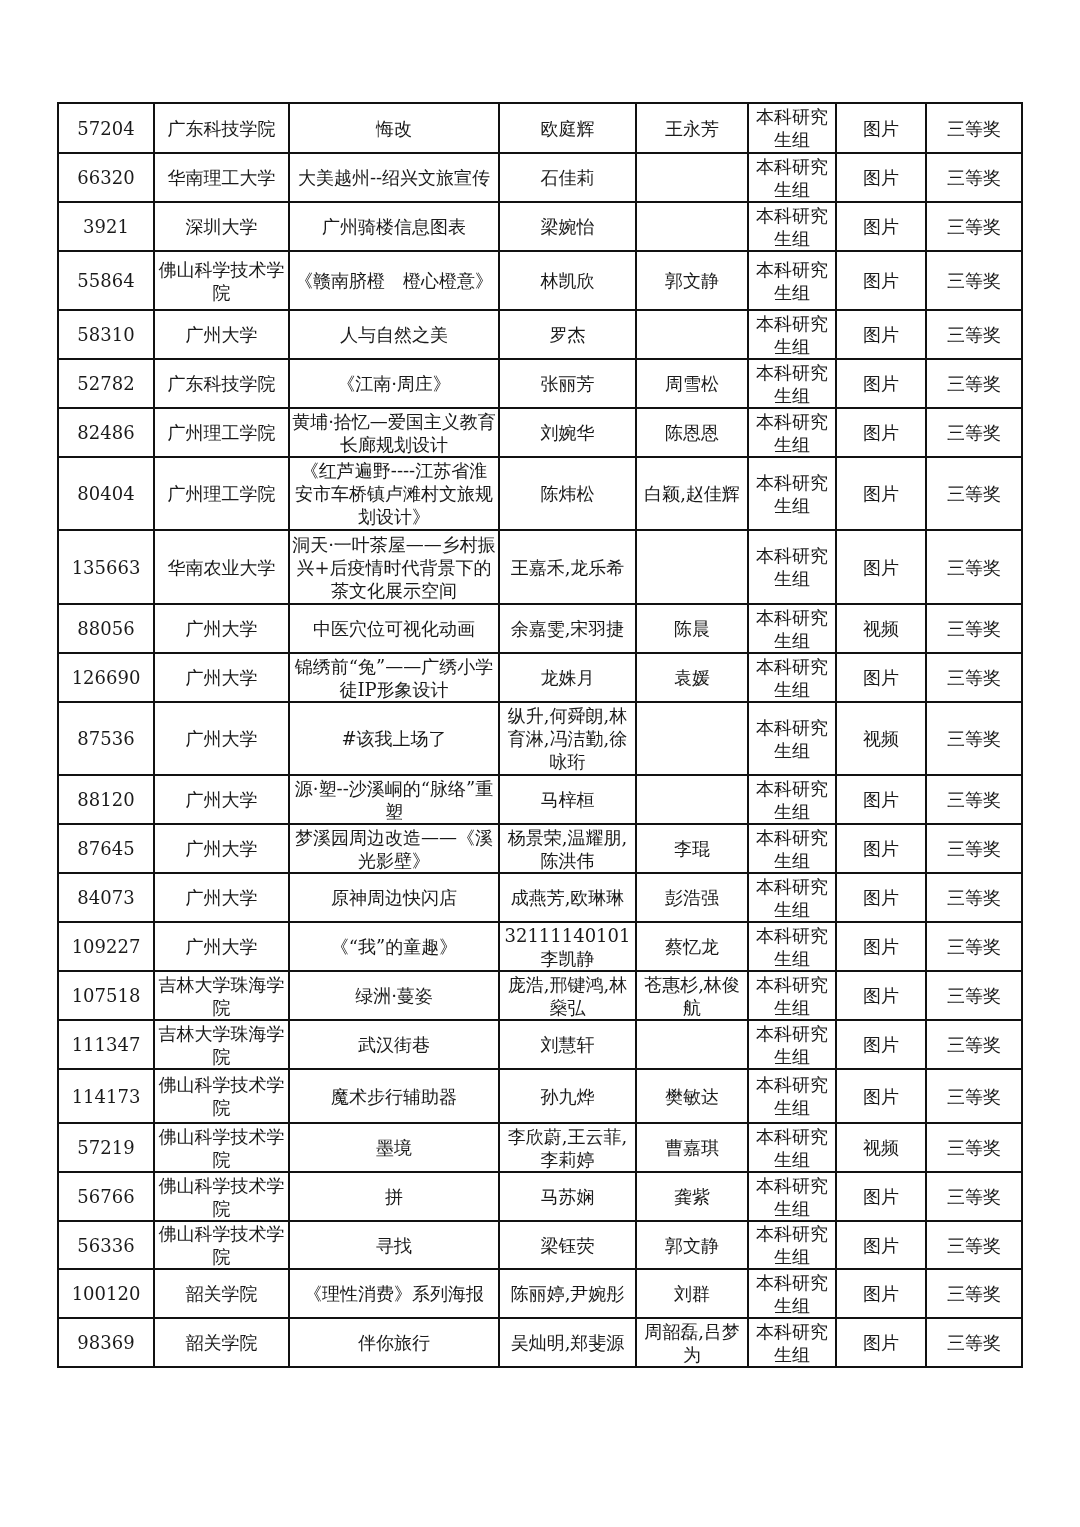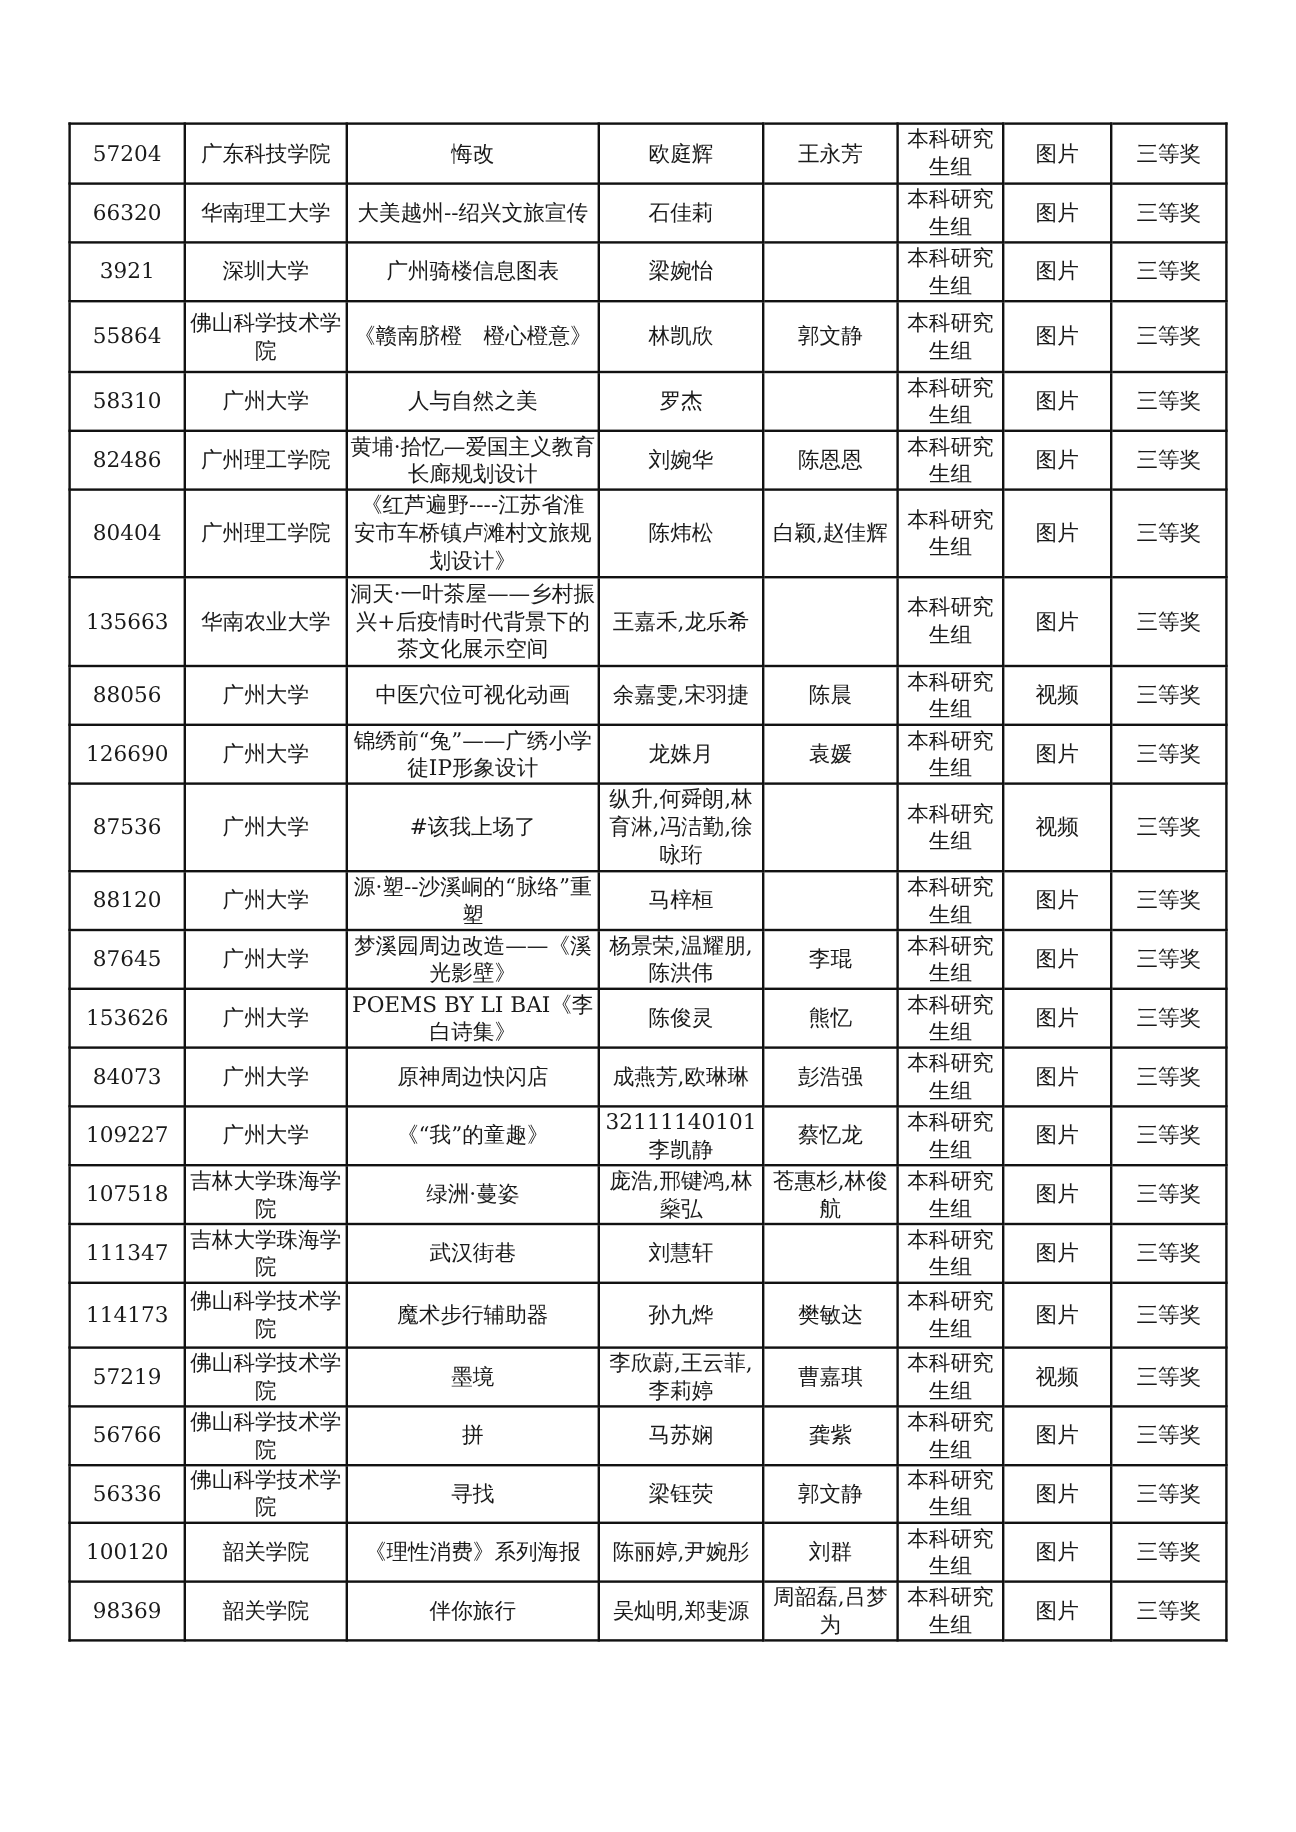--- a/index.html
+++ b/index.html
@@ -79,20 +79,30 @@
         <td class="c-id">58310</td>
         <td class="c-school">广州大学</td>
         <td class="c-title">人与自然之美</td>
         <td class="c-authors">罗杰</td>
         <td class="c-advisor"></td>
         <td class="c-group">本科研究生组</td>
         <td class="c-category">图片</td>
         <td class="c-award">三等奖</td>
       </tr>
       <tr style="height: 49px;">
+        <td class="c-id">52782</td>
+        <td class="c-school">广东科技学院</td>
+        <td class="c-title">《江南·周庄》</td>
+        <td class="c-authors">张丽芳</td>
+        <td class="c-advisor">周雪松</td>
+        <td class="c-group">本科研究生组</td>
+        <td class="c-category">图片</td>
+        <td class="c-award">三等奖</td>
+      </tr>
+      <tr style="height: 49px;">
         <td class="c-id">82486</td>
         <td class="c-school">广州理工学院</td>
         <td class="c-title">黄埔·拾忆—爱国主义教育长廊规划设计</td>
         <td class="c-authors">刘婉华</td>
         <td class="c-advisor">陈恩恩</td>
         <td class="c-group">本科研究生组</td>
         <td class="c-category">图片</td>
         <td class="c-award">三等奖</td>
       </tr>
       <tr style="height: 73px;">
@@ -159,30 +169,20 @@
         <td class="c-id">87645</td>
         <td class="c-school">广州大学</td>
         <td class="c-title">梦溪园周边改造——《溪光影壁》</td>
         <td class="c-authors">杨景荣,温耀朋,陈洪伟</td>
         <td class="c-advisor">李琨</td>
         <td class="c-group">本科研究生组</td>
         <td class="c-category">图片</td>
         <td class="c-award">三等奖</td>
       </tr>
       <tr style="height: 49px;">
-        <td class="c-id">153626</td>
-        <td class="c-school">广州大学</td>
-        <td class="c-title">POEMS BY LI BAI《李白诗集》</td>
-        <td class="c-authors">陈俊灵</td>
-        <td class="c-advisor">熊忆</td>
-        <td class="c-group">本科研究生组</td>
-        <td class="c-category">图片</td>
-        <td class="c-award">三等奖</td>
-      </tr>
-      <tr style="height: 49px;">
         <td class="c-id">84073</td>
         <td class="c-school">广州大学</td>
         <td class="c-title">原神周边快闪店</td>
         <td class="c-authors">成燕芳,欧琳琳</td>
         <td class="c-advisor">彭浩强</td>
         <td class="c-group">本科研究生组</td>
         <td class="c-category">图片</td>
         <td class="c-award">三等奖</td>
       </tr>
       <tr style="height: 49px;">

